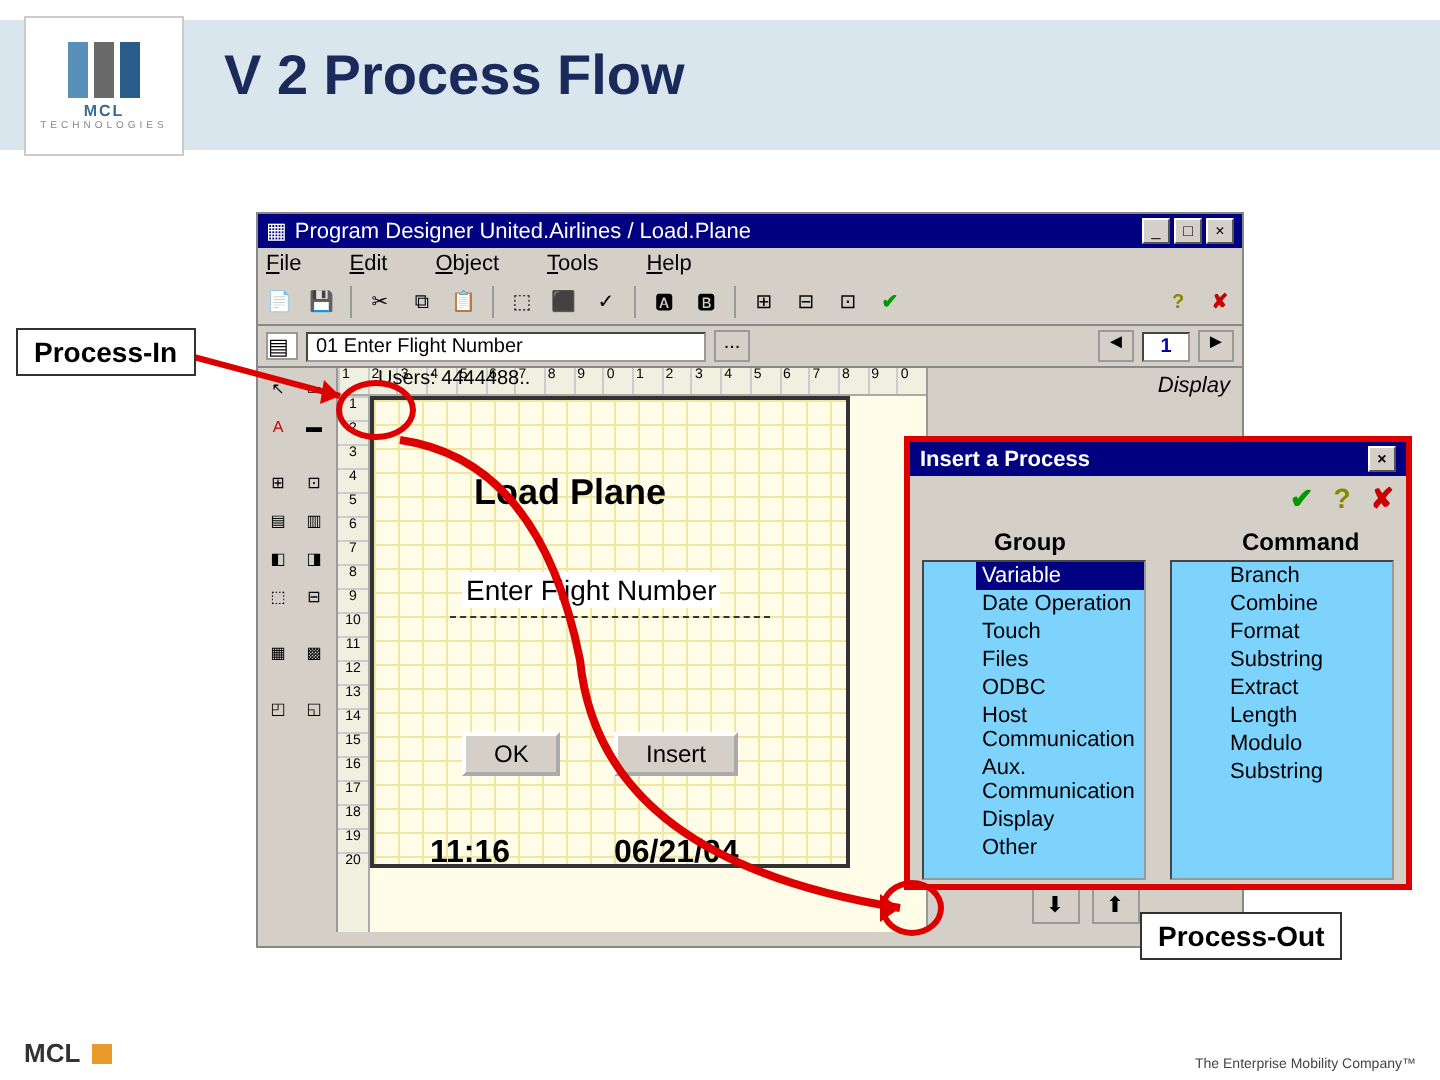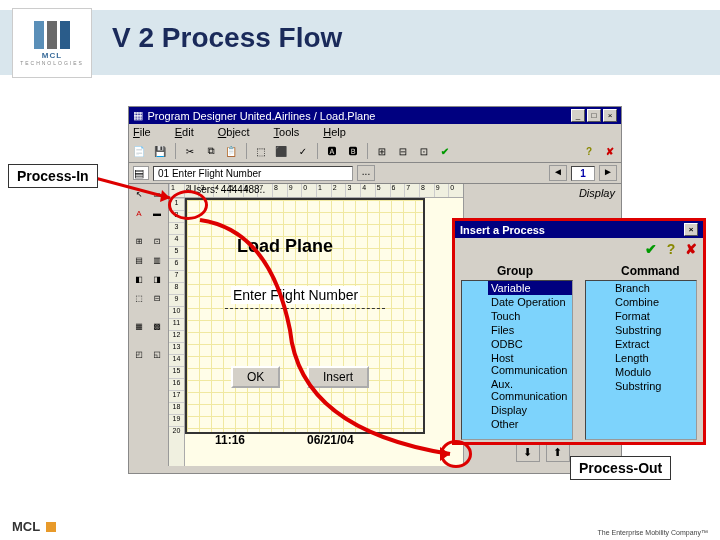--- a/index.html
+++ b/index.html
@@ -44,21 +44,21 @@
   .ruler-top span { flex: 1; border-left: 1px solid #ccc; padding-left: 1px; }
   .ruler-left { position: absolute; top: 14px; left: 0; bottom: 0; width: 16px; background: #f0f0e0; font-size: 7px; border-right: 1px solid #aaa; }
   .ruler-left div { height: 12px; border-top: 1px solid #ccc; text-align: center; }
   .grid-area { position: absolute; top: 14px; left: 16px; width: 240px; height: 236px; border: 2px solid #333; background-image: linear-gradient(#f0e8a0 1px, transparent 1px), linear-gradient(90deg, #f0e8a0 1px, transparent 1px); background-size: 12px 12px; }
   .canvas-text { position: absolute; font-family: Tahoma, sans-serif; }
   .ct-title { top: 36px; left: 50px; font-size: 18px; font-weight: bold; }
   .ct-enter { top: 86px; left: 44px; font-size: 14px; background: #fff; padding: 1px 2px; }
   .ct-dots { top: 108px; left: 38px; width: 160px; border-top: 1px dashed #333; }
   .ct-btn { background: #d4d0c8; border: 2px outset #fff; font-size: 12px; padding: 2px 14px; position: absolute; }
   .ct-ok { top: 166px; left: 44px; } .ct-cancel { top: 166px; left: 120px; }
-  .ct-status { top: 233px; font-size: 12px; font-weight: bold; }
+  .ct-status { top: 218px; font-size: 16px; font-weight: bold; }
   .ct-time { left: 28px; } .ct-date { left: 120px; }
   .users-row { position: absolute; top: 0px; left: 20px; font-size: 10px; }
   
   .right-pane { width: 158px; background: #d4d0c8; border-left: 1px solid #999; font-size: 11px; display: flex; flex-direction: column; }
   .rp-label { padding: 3px 6px; text-align: right; font-style: italic; }
   .rp-box { flex: 1; }
   
   .process-foot { border-top: 1px solid #999; padding: 4px; display: flex; gap: 6px; justify-content: center; align-items: center; }
   .pf-label { font-size: 11px; font-style: italic; }
   .pf-btn { width: 24px; height: 20px; border: 1px solid #999; background: #d4d0c8; display: flex; align-items: center; justify-content: center; }

